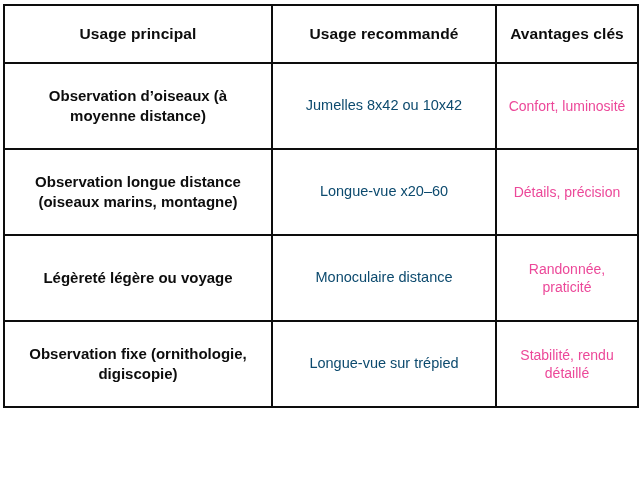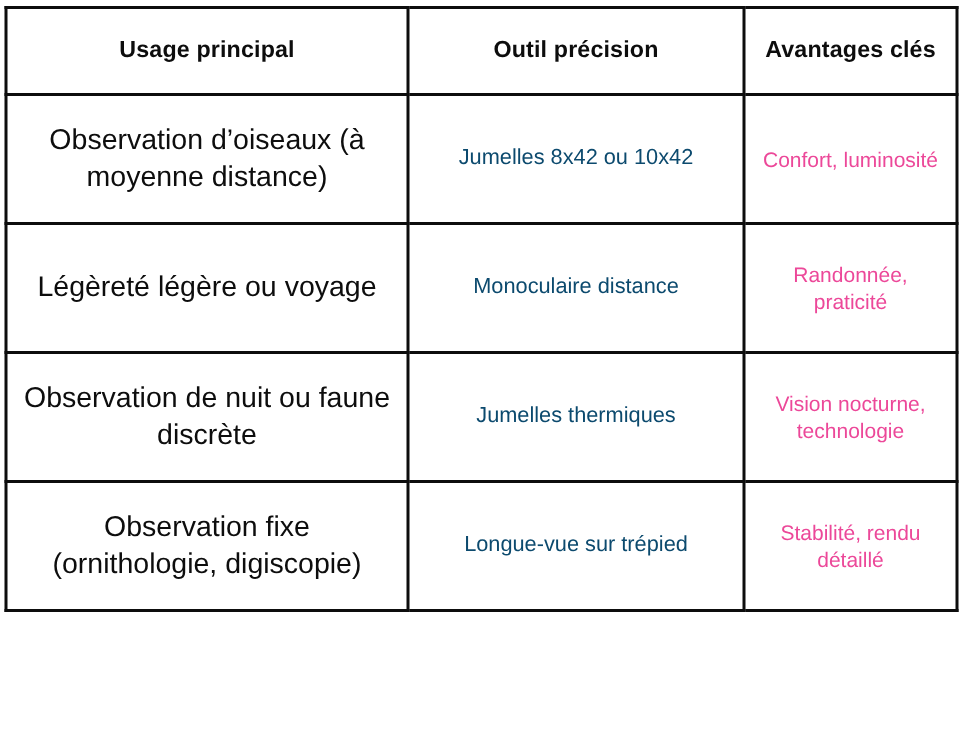--- a/index.html
+++ b/index.html
@@ -45,22 +45,22 @@
     font-weight: bold;
     color: #0d0d0d;
     height: 40px;
     padding: 8px 6px;
     letter-spacing: 0.1px;
   }
   table.comparison tbody td {
     height: 64px;
   }
   td.usage {
-    font-size: 19px;
-    font-weight: normal;
+    font-size: 15px;
+    font-weight: bold;
     color: #0d0d0d;
     padding-left: 12px;
     padding-right: 12px;
   }
   td.tool {
     font-size: 14.5px;
     font-weight: normal;
     color: #0c4a6e;
   }
   td.benefit {
@@ -77,39 +77,39 @@
 <div class="table-wrap">
   <table class="comparison">
     <colgroup>
       <col class="c1">
       <col class="c2">
       <col class="c3">
     </colgroup>
     <thead>
       <tr>
         <th>Usage principal</th>
-        <th>Outil précision</th>
+        <th>Usage recommandé</th>
         <th>Avantages clés</th>
       </tr>
     </thead>
     <tbody>
       <tr>
         <td class="usage">Observation d’oiseaux (à moyenne distance)</td>
         <td class="tool">Jumelles 8x42 ou 10x42</td>
         <td class="benefit">Confort, luminosité</td>
       </tr>
       <tr>
+        <td class="usage">Observation longue distance (oiseaux marins, montagne)</td>
+        <td class="tool">Longue-vue x20–60</td>
+        <td class="benefit">Détails, précision</td>
+      </tr>
+      <tr>
         <td class="usage">Légèreté légère ou voyage</td>
         <td class="tool">Monoculaire distance</td>
         <td class="benefit">Randonnée, praticité</td>
-      </tr>
-      <tr>
-        <td class="usage">Observation de nuit ou faune discrète</td>
-        <td class="tool">Jumelles thermiques</td>
-        <td class="benefit">Vision nocturne, technologie</td>
       </tr>
       <tr>
         <td class="usage">Observation fixe (ornithologie, digiscopie)</td>
         <td class="tool">Longue-vue sur trépied</td>
         <td class="benefit">Stabilité, rendu détaillé</td>
       </tr>
     </tbody>
   </table>
 </div>
 

